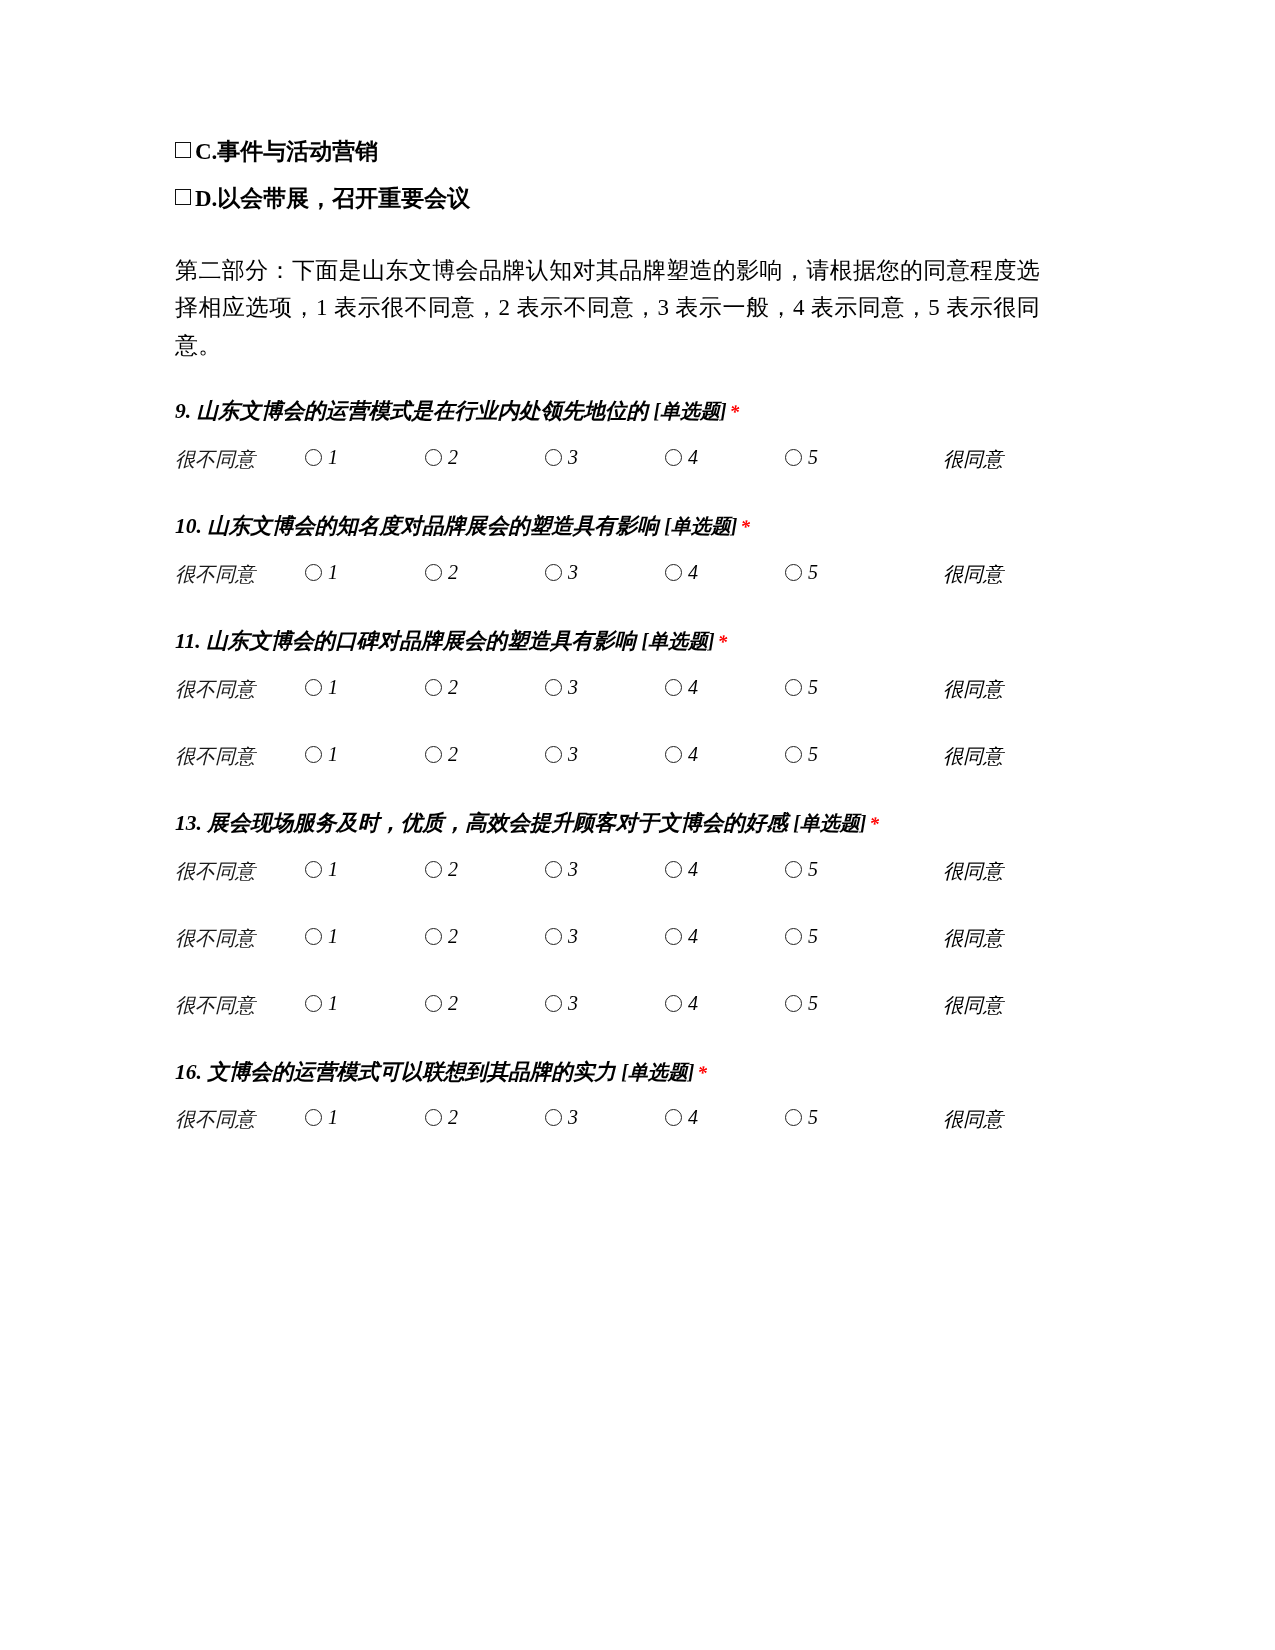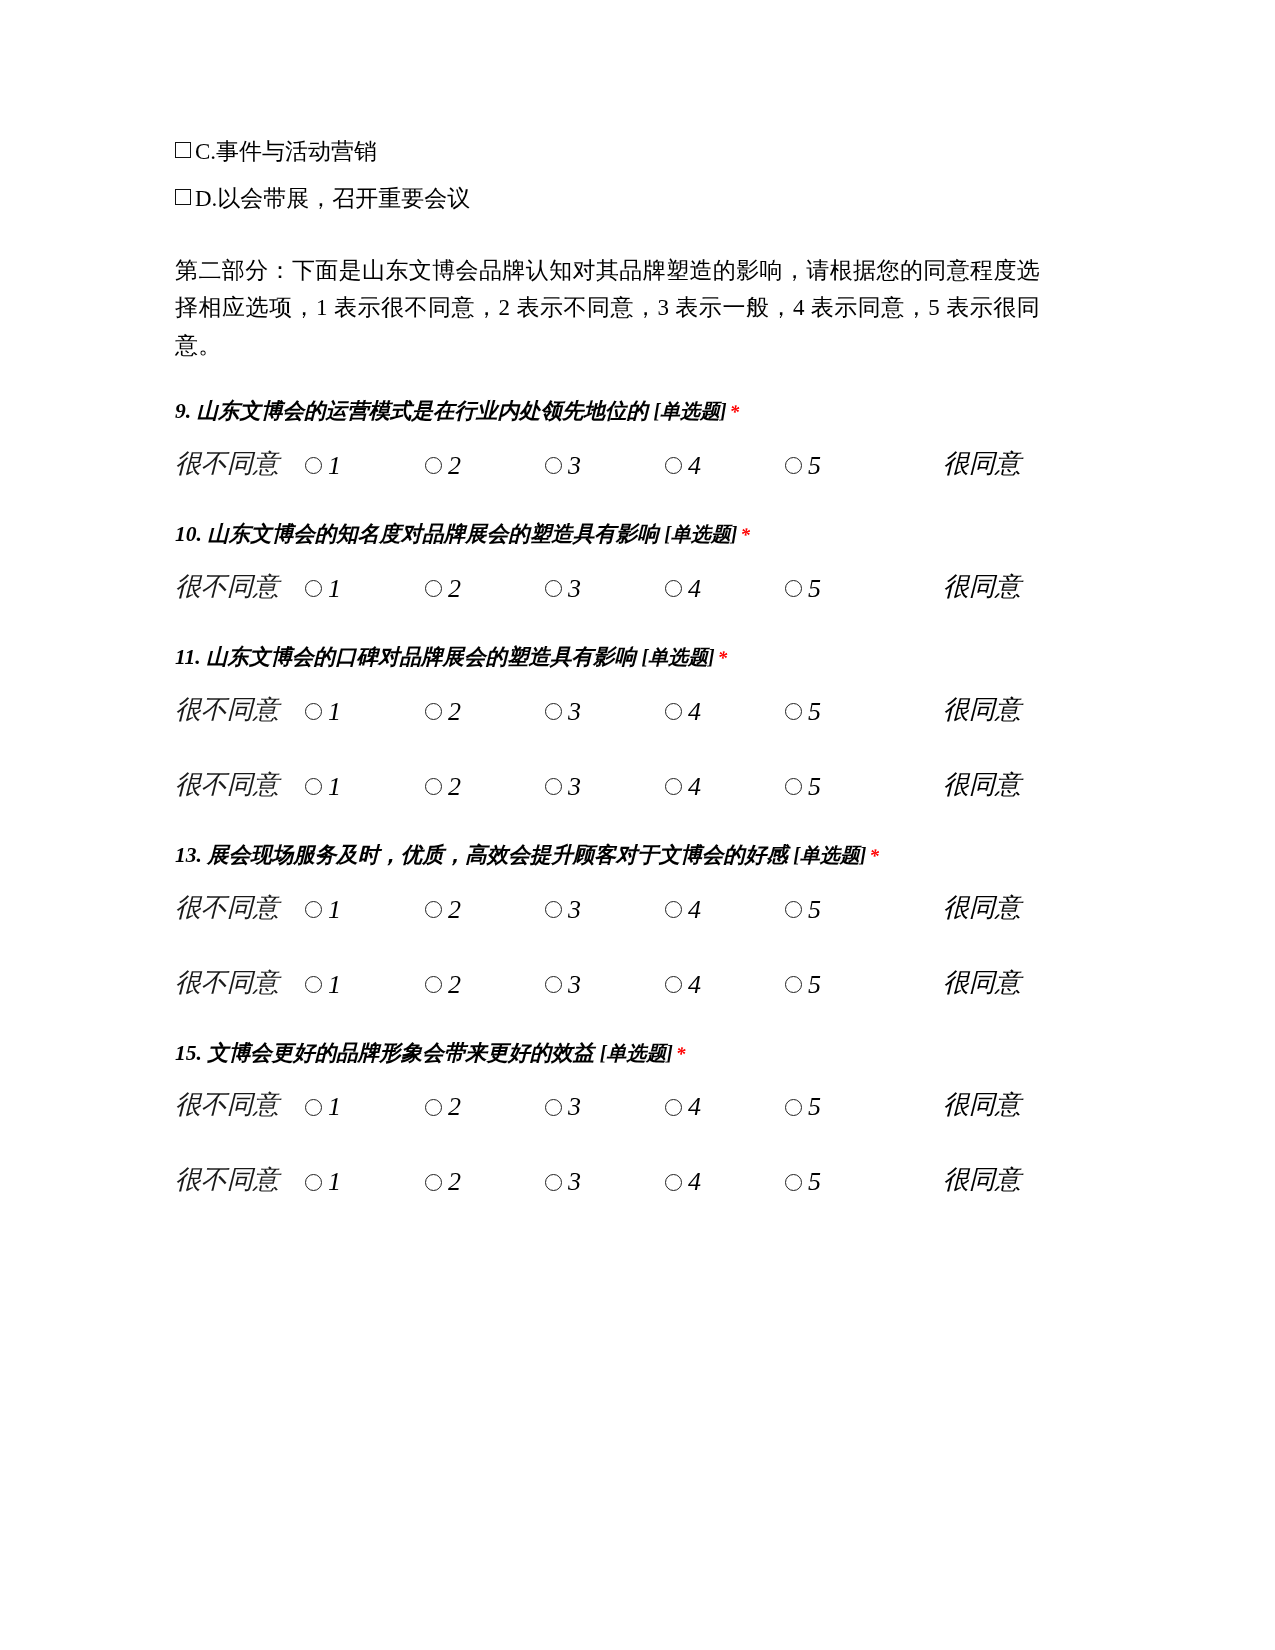--- a/index.html
+++ b/index.html
@@ -28,20 +28,21 @@
     top: 140px;
     width: 865px;
   }
 
   
   .opt-line {
     font-size: 23px;
     line-height: 1.0;
     margin-bottom: 24px;
     white-space: nowrap;
+    font-weight: bold;
   }
   .opt-box {
     display: inline-block;
     width: 14px;
     height: 14px;
     border: 1.6px solid #111;
     margin-right: 4px;
     vertical-align: 1px;
   }
 
@@ -72,22 +73,22 @@
     font-size: 20px;
   }
   .req {
     color: #ff0000;
     font-size: 19px;
     font-weight: bold;
     margin-left: 3px;
   }
   .scale-row {
     display: flex;
-    align-items: flex-end;
-    font-size: 26px;
+    align-items: flex-start;
+    font-size: 20px;
     margin-bottom: 40px;
     white-space: nowrap;
   }
   .anchor-left {
     width: 130px;
     flex: 0 0 130px;
     color: #1a1a1a;
   }
   .scale-opt {
     flex: 0 0 120px;
@@ -278,47 +279,47 @@
               <span>4</span>
             </span>
             <span class="scale-opt">
               <span class="radio"></span>
               <span>5</span>
             </span>
             <span class="anchor-right">很同意</span>
           </div>
         </div>
         <div class="qblock">
-          <div class="qtitle"><span>15.</span> <span>文博会更好的品牌形象会带来更好的效益</span>  <span class="qtype">[单选题]</span><span class="req">*</span></div>
-          <div class="scale-row">
-            <span class="anchor-left">很不同意</span>
-            <span class="scale-opt">
-              <span class="radio"></span>
-              <span>1</span>
-            </span>
-            <span class="scale-opt">
-              <span class="radio"></span>
-              <span>2</span>
-            </span>
-            <span class="scale-opt">
-              <span class="radio"></span>
-              <span>3</span>
-            </span>
-            <span class="scale-opt">
-              <span class="radio"></span>
-              <span>4</span>
-            </span>
-            <span class="scale-opt">
-              <span class="radio"></span>
-              <span>5</span>
-            </span>
-            <span class="anchor-right">很同意</span>
-          </div>
-        </div>
-        <div class="qblock">
+          <div class="scale-row">
+            <span class="anchor-left">很不同意</span>
+            <span class="scale-opt">
+              <span class="radio"></span>
+              <span>1</span>
+            </span>
+            <span class="scale-opt">
+              <span class="radio"></span>
+              <span>2</span>
+            </span>
+            <span class="scale-opt">
+              <span class="radio"></span>
+              <span>3</span>
+            </span>
+            <span class="scale-opt">
+              <span class="radio"></span>
+              <span>4</span>
+            </span>
+            <span class="scale-opt">
+              <span class="radio"></span>
+              <span>5</span>
+            </span>
+            <span class="anchor-right">很同意</span>
+          </div>
+        </div>
+        <div class="qblock">
+          <div class="qtitle"><span>16.</span> <span>文博会的运营模式可以联想到其品牌的实力</span>  <span class="qtype">[单选题]</span><span class="req">*</span></div>
           <div class="scale-row">
             <span class="anchor-left">很不同意</span>
             <span class="scale-opt">
               <span class="radio"></span>
               <span>1</span>
             </span>
             <span class="scale-opt">
               <span class="radio"></span>
               <span>2</span>
             </span>

